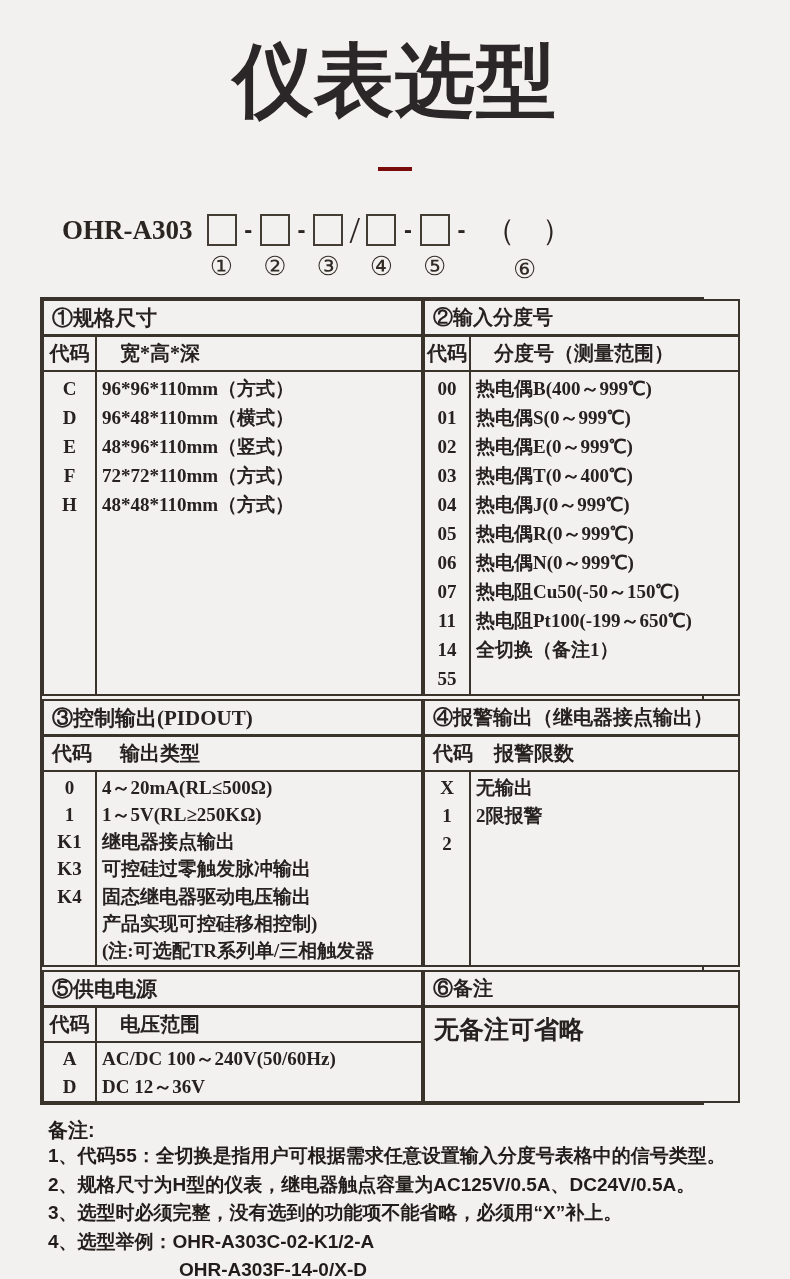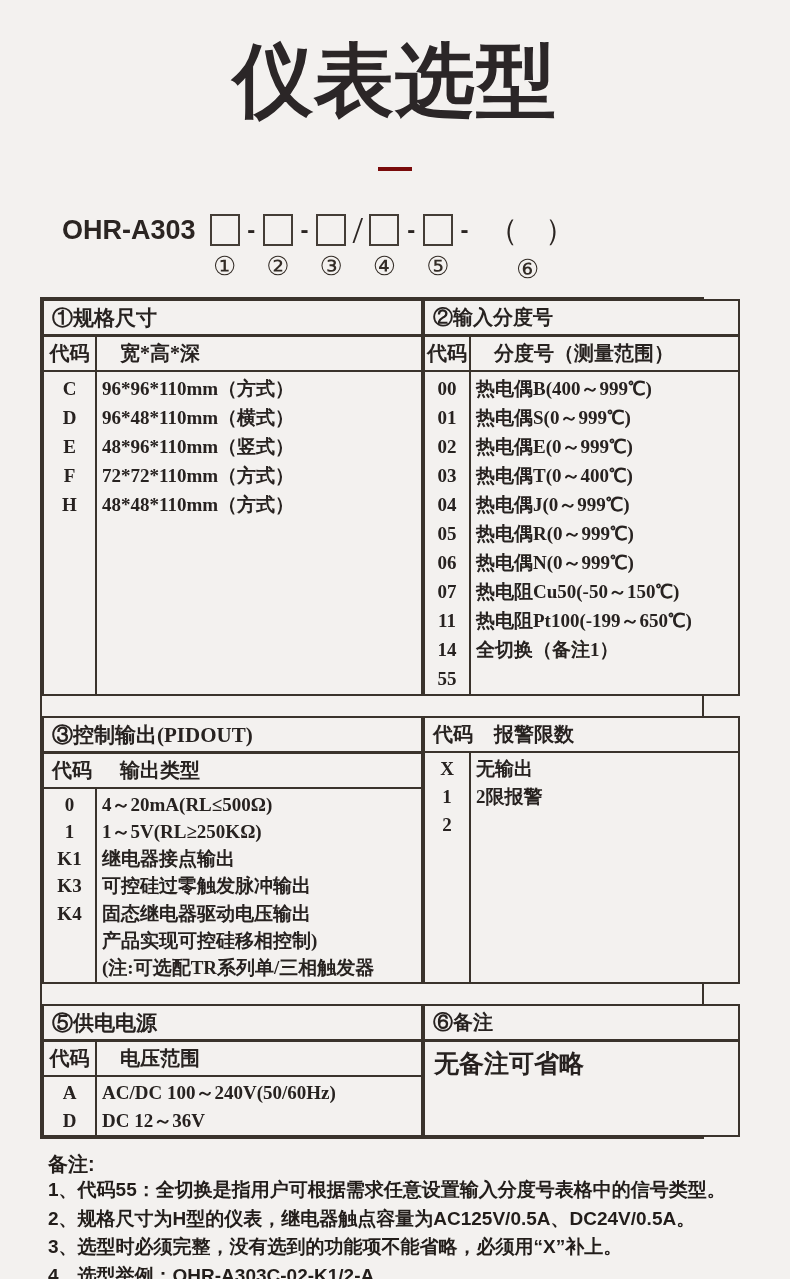--- a/index.html
+++ b/index.html
@@ -31,21 +31,21 @@
     background:var(--red);
     margin:46px auto 0;
   }
   
   .model-line{
     display:flex;
     align-items:flex-start;
     margin:40px 0 0 62px;
   }
   .model-prefix{
-    font-family:Liberation Sans, sans-serif;
+    font-family:Liberation Serif, serif;
     font-weight:700;
     font-size:27px;
     line-height:38px;
     letter-spacing:0px;
     margin-right:14px;
     color:#2b2522;
   }
   .tokens{display:flex;align-items:flex-start}
   .slot{display:flex;flex-direction:column;align-items:center}
   .slot .box{
@@ -85,21 +85,21 @@
   .slot .num.blank{visibility:hidden}
   
   .tbl{
     margin:14px 0 0 40px;
     width:664px;
     border:2px solid var(--line);
     background:var(--bg);
     display:grid;
     grid-template-columns:381px 317px;
     grid-template-rows:397px 268px 133px;
-    row-gap:20px;
+    row-gap:3px;
   }
   .sec{
     border:2px solid var(--line);
     display:flex;
     flex-direction:column;
     overflow:hidden;
     background:var(--bg);
   }
   .sec-title{
     flex:0 0 36px;
@@ -293,20 +293,21 @@
           <div class="cell">1～5V(RL≥250KΩ)</div>
           <div class="cell">继电器接点输出</div>
           <div class="cell">可控硅过零触发脉冲输出</div>
           <div class="cell">固态继电器驱动电压输出</div>
           <div class="cell">产品实现可控硅移相控制)</div>
           <div class="cell">(注:可选配TR系列单/三相触发器</div>
         </div>
       </div>
     </section>
     <section class="sec right r2">
+      <div class="sec-title">④报警输出（继电器接点输出）</div>
       <div class="sec-head nodiv">
         <div class="code-cell">代码</div>
         <div class="val-cell">报警限数</div>
       </div>
       <div class="sec-body">
         <div class="codes">
           <div class="cell">X</div>
           <div class="cell">1</div>
           <div class="cell">2</div>
         </div>

